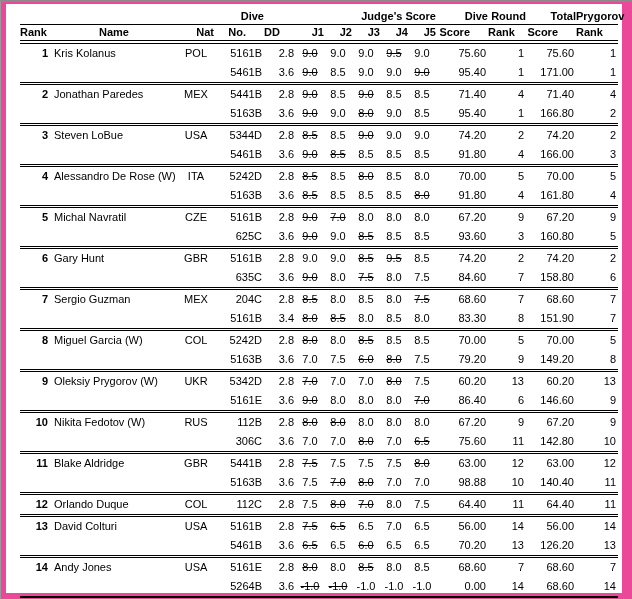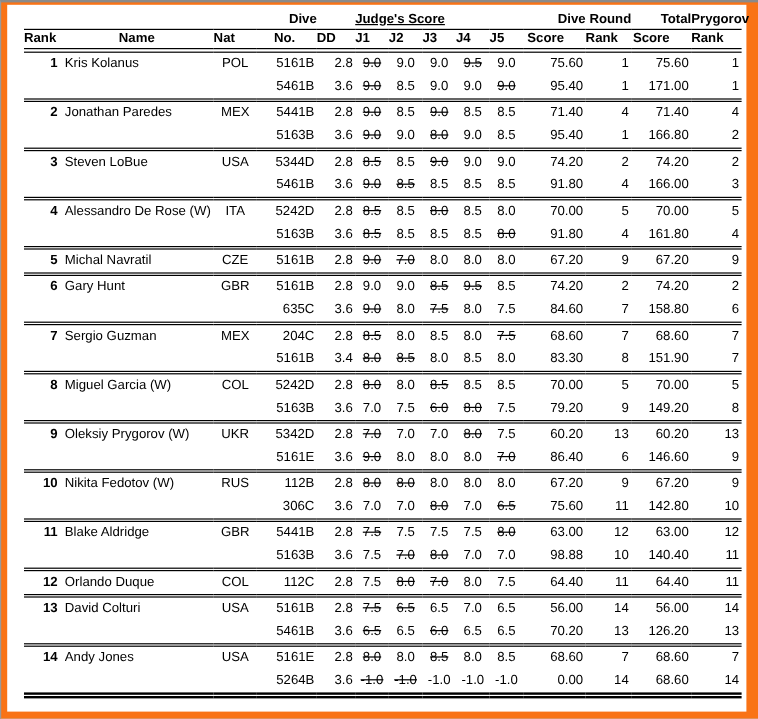--- a/index.html
+++ b/index.html
@@ -9,21 +9,21 @@
     font-family:"Liberation Sans", sans-serif;
     color:#000;
     overflow:hidden;
   }
   .frame{
     box-sizing:border-box;
     width:632px;height:599px;
     border-top:2px solid #8a8a8a;
     border-left:1px solid #9a9a9a;
     padding:2px 11px 8px 5px;
-    background:#f97316;
+    background:#ec4899;
   }
   .page{
     box-sizing:border-box;
     background:#fff;
     width:616px;height:589px;
     padding:5px 4px 0 14px;
   }
   table{
     border-collapse:collapse;
     table-layout:fixed;
@@ -39,26 +39,26 @@
   col.c-j{width:28px}
   col.c-score{width:52px}
   col.c-rrank{width:38px}
   col.c-total{width:50px}
   col.c-orank{width:42px}
 
   th{font-weight:bold;padding:0;line-height:15px;white-space:nowrap;}
   td{padding:0;line-height:19px;height:19px;white-space:nowrap;}
 
   .group-row th{text-align:right;}
-  .group-row th.judges{text-align:left;text-decoration:underline;}
+  .group-row th.judges{text-align:right;}
   .col-row th{border-top:1px solid #000;border-bottom:4px double #000;}
 
   .al{text-align:center;}
   .ar{text-align:right;padding-right:18px;}
-  .ac{text-align:left;}
+  .ac{text-align:right;}
 
   tbody + tbody tr:first-child td{border-top:3px double #000;}
 
   td.rank-cell{font-weight:bold;text-align:right;padding-right:2px;}
   td.name-cell{text-align:left;padding-left:4px;}
   td.nat-cell{text-align:center;}
   td.no-cell,td.dd-cell,td.score-cell,td.rrank-cell,td.total-cell,td.orank-cell{text-align:right;padding-right:2px;}
   td.j-cell{text-align:center;}
   .struck{text-decoration:line-through;}
 </style>
@@ -260,20 +260,36 @@
             <td class="j-cell struck">9.0</td>
             <td class="j-cell struck">7.0</td>
             <td class="j-cell">8.0</td>
             <td class="j-cell">8.0</td>
             <td class="j-cell">8.0</td>
             <td class="score-cell">67.20</td>
             <td class="rrank-cell">9</td>
             <td class="total-cell">67.20</td>
             <td class="orank-cell">9</td>
           </tr>
+          <tr>
+            <td class="rank-cell"></td>
+            <td class="name-cell"></td>
+            <td class="nat-cell"></td>
+            <td class="no-cell">625C</td>
+            <td class="dd-cell">3.6</td>
+            <td class="j-cell struck">9.0</td>
+            <td class="j-cell">9.0</td>
+            <td class="j-cell struck">8.5</td>
+            <td class="j-cell">8.5</td>
+            <td class="j-cell">8.5</td>
+            <td class="score-cell">93.60</td>
+            <td class="rrank-cell">3</td>
+            <td class="total-cell">160.80</td>
+            <td class="orank-cell">5</td>
+          </tr>
         </tbody>
         <tbody>
           <tr>
             <td class="rank-cell">6</td>
             <td class="name-cell">Gary Hunt</td>
             <td class="nat-cell">GBR</td>
             <td class="no-cell">5161B</td>
             <td class="dd-cell">2.8</td>
             <td class="j-cell">9.0</td>
             <td class="j-cell">9.0</td>

